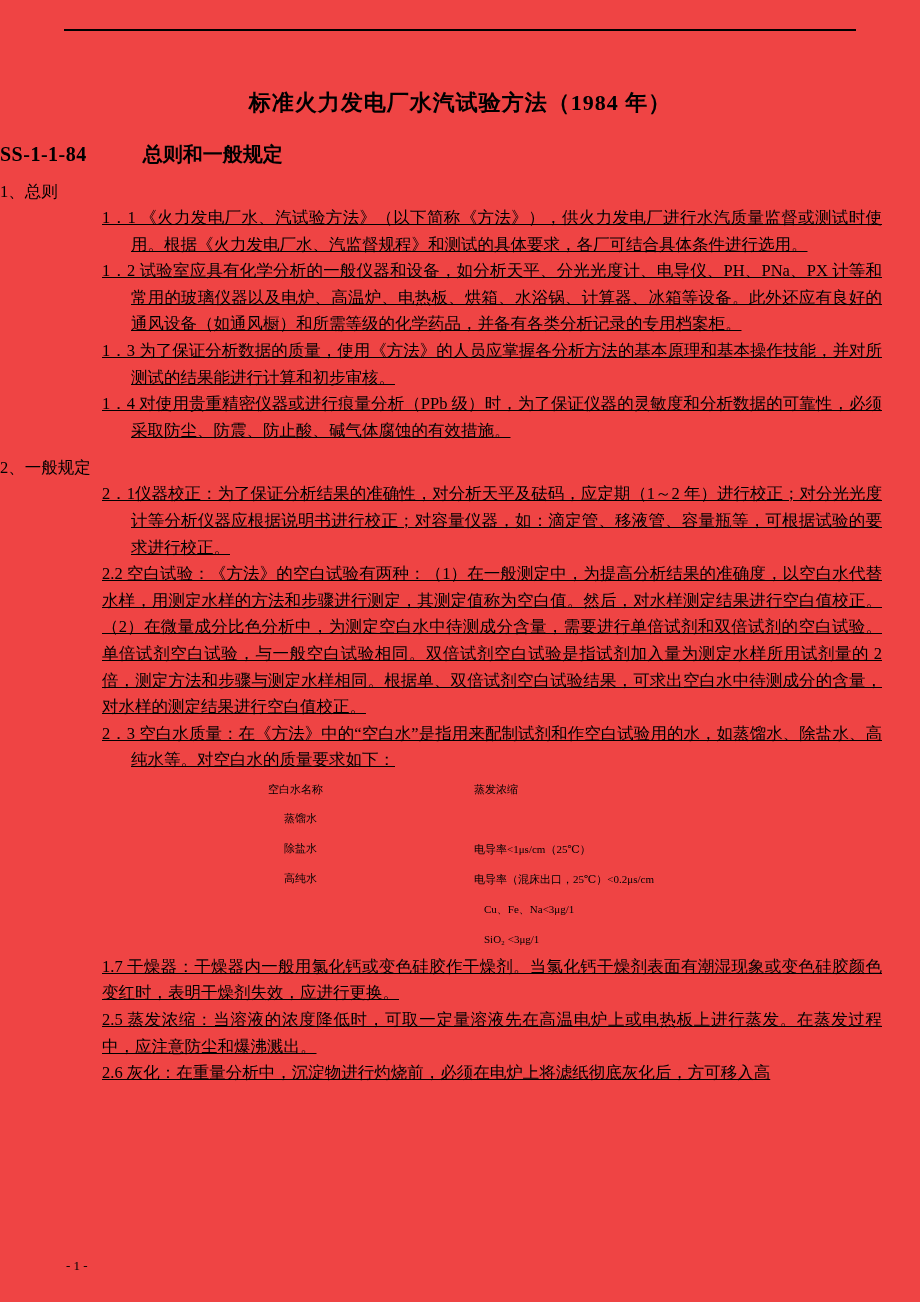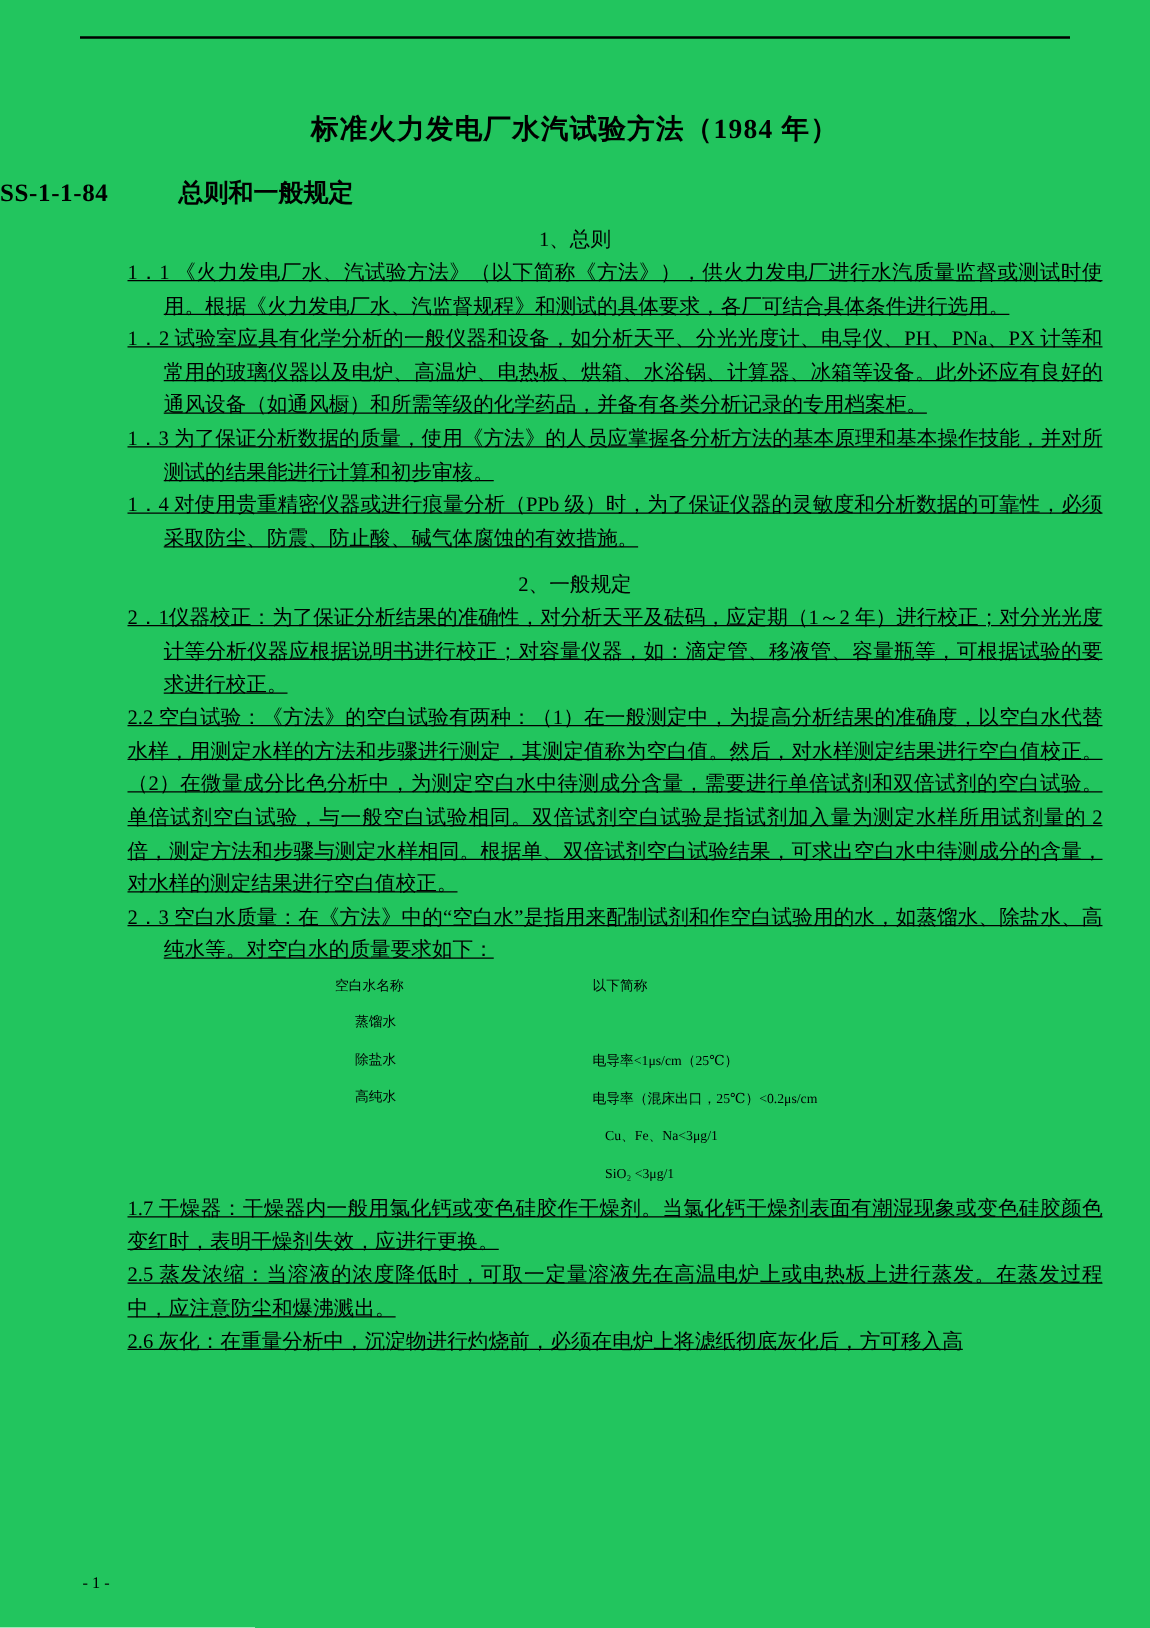--- a/index.html
+++ b/index.html
@@ -5,21 +5,21 @@
   * { margin: 0; padding: 0; box-sizing: border-box; }
   html, body { background: #ffffff; }
   body {
     width: 920px; height: 1302px;
     font-family: "Liberation Serif", "DejaVu Serif", serif;
     color: #000;
   }
   .page {
     position: relative;
     width: 920px; height: 1302px;
-    background: #22c55e;
+    background: #ef4444;
     overflow: hidden;
   }
   .header-rule {
     position: absolute;
     top: 29px; left: 64px; width: 792px;
     border-top: 2px solid #000;
   }
   .title {
     margin-top: 88px;
     text-align: center;
@@ -29,21 +29,21 @@
   }
   .subtitle {
     margin-top: 23px;
     text-align: left;
     font-size: 20px;
     font-weight: bold;
   }
   .subtitle .code { margin-right: 56px; letter-spacing: 0.5px; }
   .section-heading {
     margin-top: 10px;
-    text-align: center;
+    text-align: left;
     font-size: 16.5px;
     line-height: 27px;
   }
   .content {
     margin: 0 38px 0 102px;
     font-size: 16.5px;
     line-height: 26.6px;
     text-align: justify;
     text-decoration: underline;
   }
@@ -93,21 +93,21 @@
 
   <div class="content">
     <p class="hang">2．1仪器校正：为了保证分析结果的准确性，对分析天平及砝码，应定期（1～2 年）进行校正；对分光光度计等分析仪器应根据说明书进行校正；对容量仪器，如：滴定管、移液管、容量瓶等，可根据试验的要求进行校正。</p>
     <p class="flush">2.2 空白试验：《方法》的空白试验有两种：（1）在一般测定中，为提高分析结果的准确度，以空白水代替水样，用测定水样的方法和步骤进行测定，其测定值称为空白值。然后，对水样测定结果进行空白值校正。（2）在微量成分比色分析中，为测定空白水中待测成分含量，需要进行单倍试剂和双倍试剂的空白试验。单倍试剂空白试验，与一般空白试验相同。双倍试剂空白试验是指试剂加入量为测定水样所用试剂量的 2 倍，测定方法和步骤与测定水样相同。根据单、双倍试剂空白试验结果，可求出空白水中待测成分的含量，对水样的测定结果进行空白值校正。</p>
     <p class="hang">2．3 空白水质量：在《方法》中的“空白水”是指用来配制试剂和作空白试验用的水，如蒸馏水、除盐水、高纯水等。对空白水的质量要求如下：</p>
   </div>
 
   <div class="wb-table">
     <div class="wb-row">
       <div class="wb-c1">空白水名称</div>
-      <div class="wb-c2">以下简称</div>
+      <div class="wb-c2">蒸发浓缩</div>
     </div>
     <div class="wb-row">
       <div class="wb-c1 wb-name">蒸馏水</div>
     </div>
     <div class="wb-row">
       <div class="wb-c1 wb-name">除盐水</div>
       <div class="wb-c2">电导率&lt;1μs/cm（25℃）</div>
     </div>
     <div class="wb-row">
       <div class="wb-c1 wb-name">高纯水</div>

